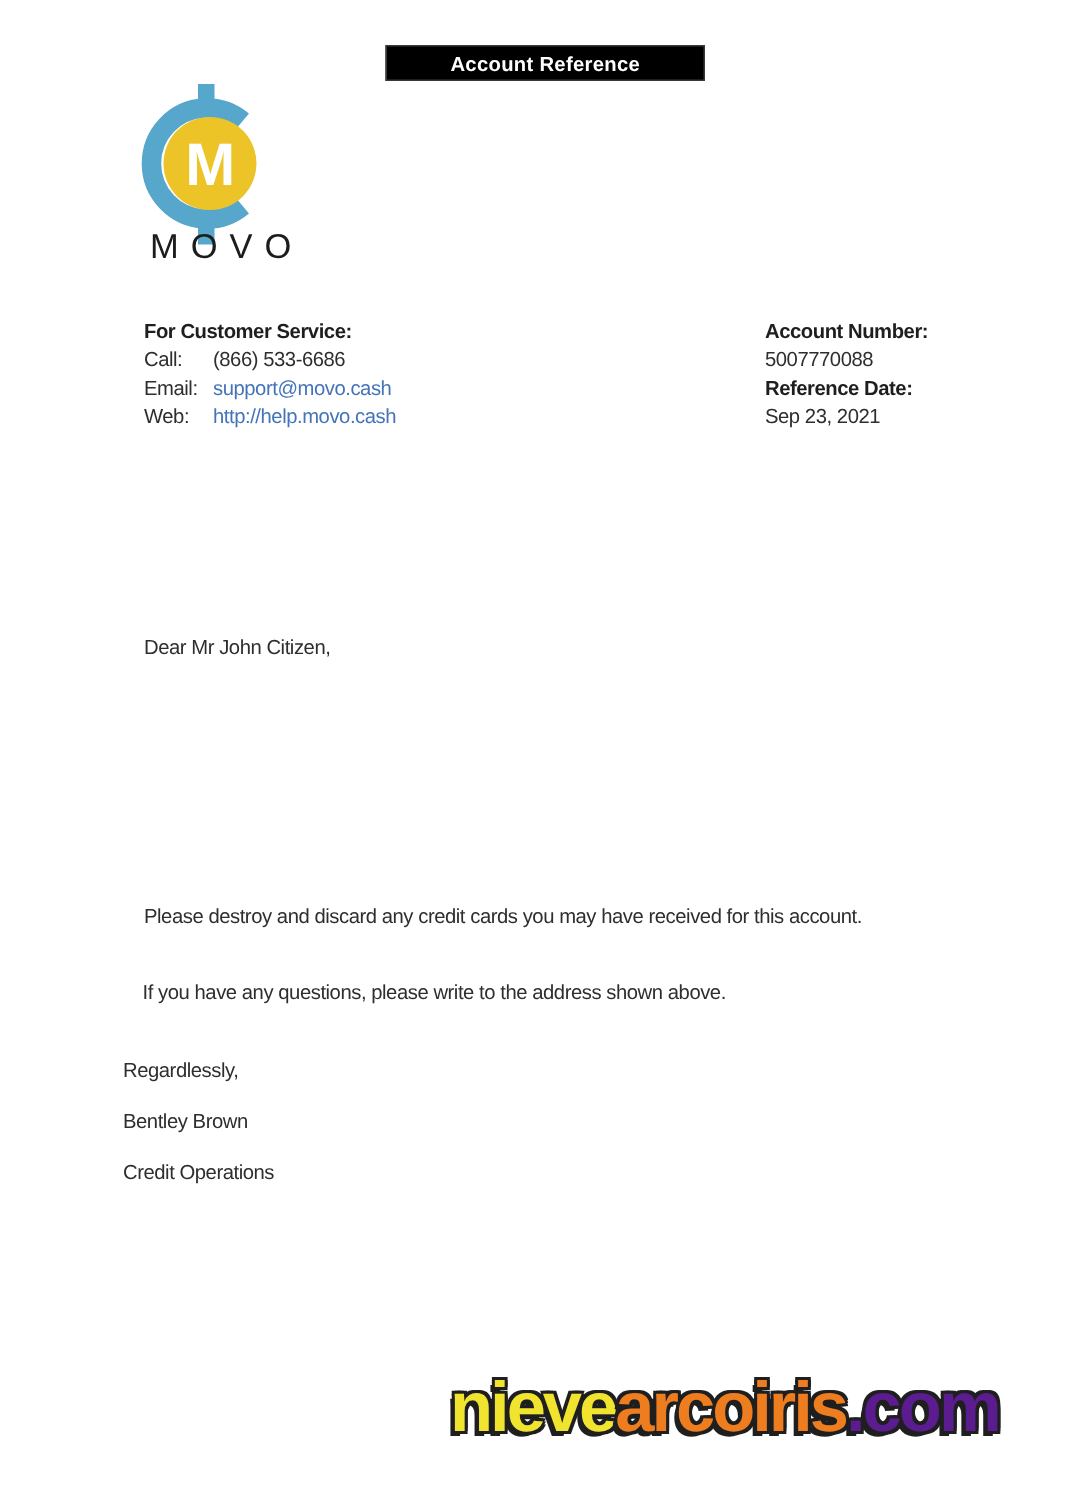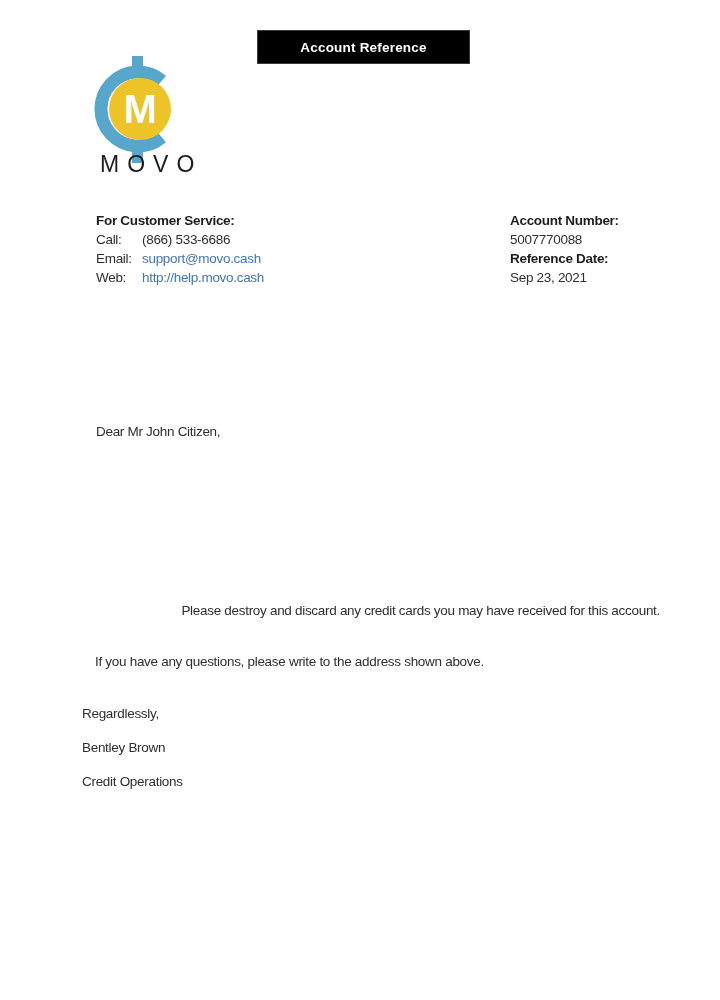--- a/index.html
+++ b/index.html
@@ -15,21 +15,21 @@
     overflow: hidden;
     color: #2e2e2e;
     font-size: 13.5px;
     letter-spacing: -0.3px;
   }
 
   
   .header-bar {
     position: absolute;
     left: 257px; top: 30px;
-    width: 213px; height: 34px;
+    width: 213px; height: 24px;
     background: #000000;
     border: 1px solid #3a3a3a;
     display: flex; align-items: center; justify-content: center;
   }
   .header-bar span {
     color: #ffffff;
     font-weight: bold;
     font-size: 13.5px;
     letter-spacing: 0.2px;
   }
@@ -59,21 +59,21 @@
 
   
   .salutation { position: absolute; left: 82px; top: 424px; text-indent: 14px; }
   .para-1 {
     position: absolute; left: 82px; top: 500px;
     width: 578px;
     text-align: justify;
     text-indent: 14px;
     line-height: 25.5px;
   }
-  .para-2 { position: absolute; left: 82px; top: 603px; width: 578px; text-indent: 14px; text-align: right; }
+  .para-2 { position: absolute; left: 82px; top: 603px; width: 578px; text-indent: 14px; }
   .para-3 { position: absolute; left: 82px; top: 654px; width: 578px; text-indent: 13px; }
 
   .closing-line   { position: absolute; left: 82px; top: 706px; }
   .signer-name    { position: absolute; left: 82px; top: 740px; }
   .signer-title   { position: absolute; left: 82px; top: 774px; }
 
   
   .watermark {
     position: absolute;
     left: 300px; top: 910px;
@@ -136,14 +136,15 @@
 
 
   <div class="salutation">Dear Mr John Citizen,</div>
   <div class="para-2">Please destroy and discard any credit cards you may have received for this account.</div>
   <div class="para-3">If you have any questions, please write to the address shown above.</div>
 
   <div class="closing-line">Regardlessly,</div>
   <div class="signer-name">Bentley Brown</div>
   <div class="signer-title">Credit Operations</div>
 
+  <div class="watermark"><span class="wm-1">nieve</span><span class="wm-2">arcoiris</span><span class="wm-3">.com</span></div>
 
 </div>
 
 </body></html>

